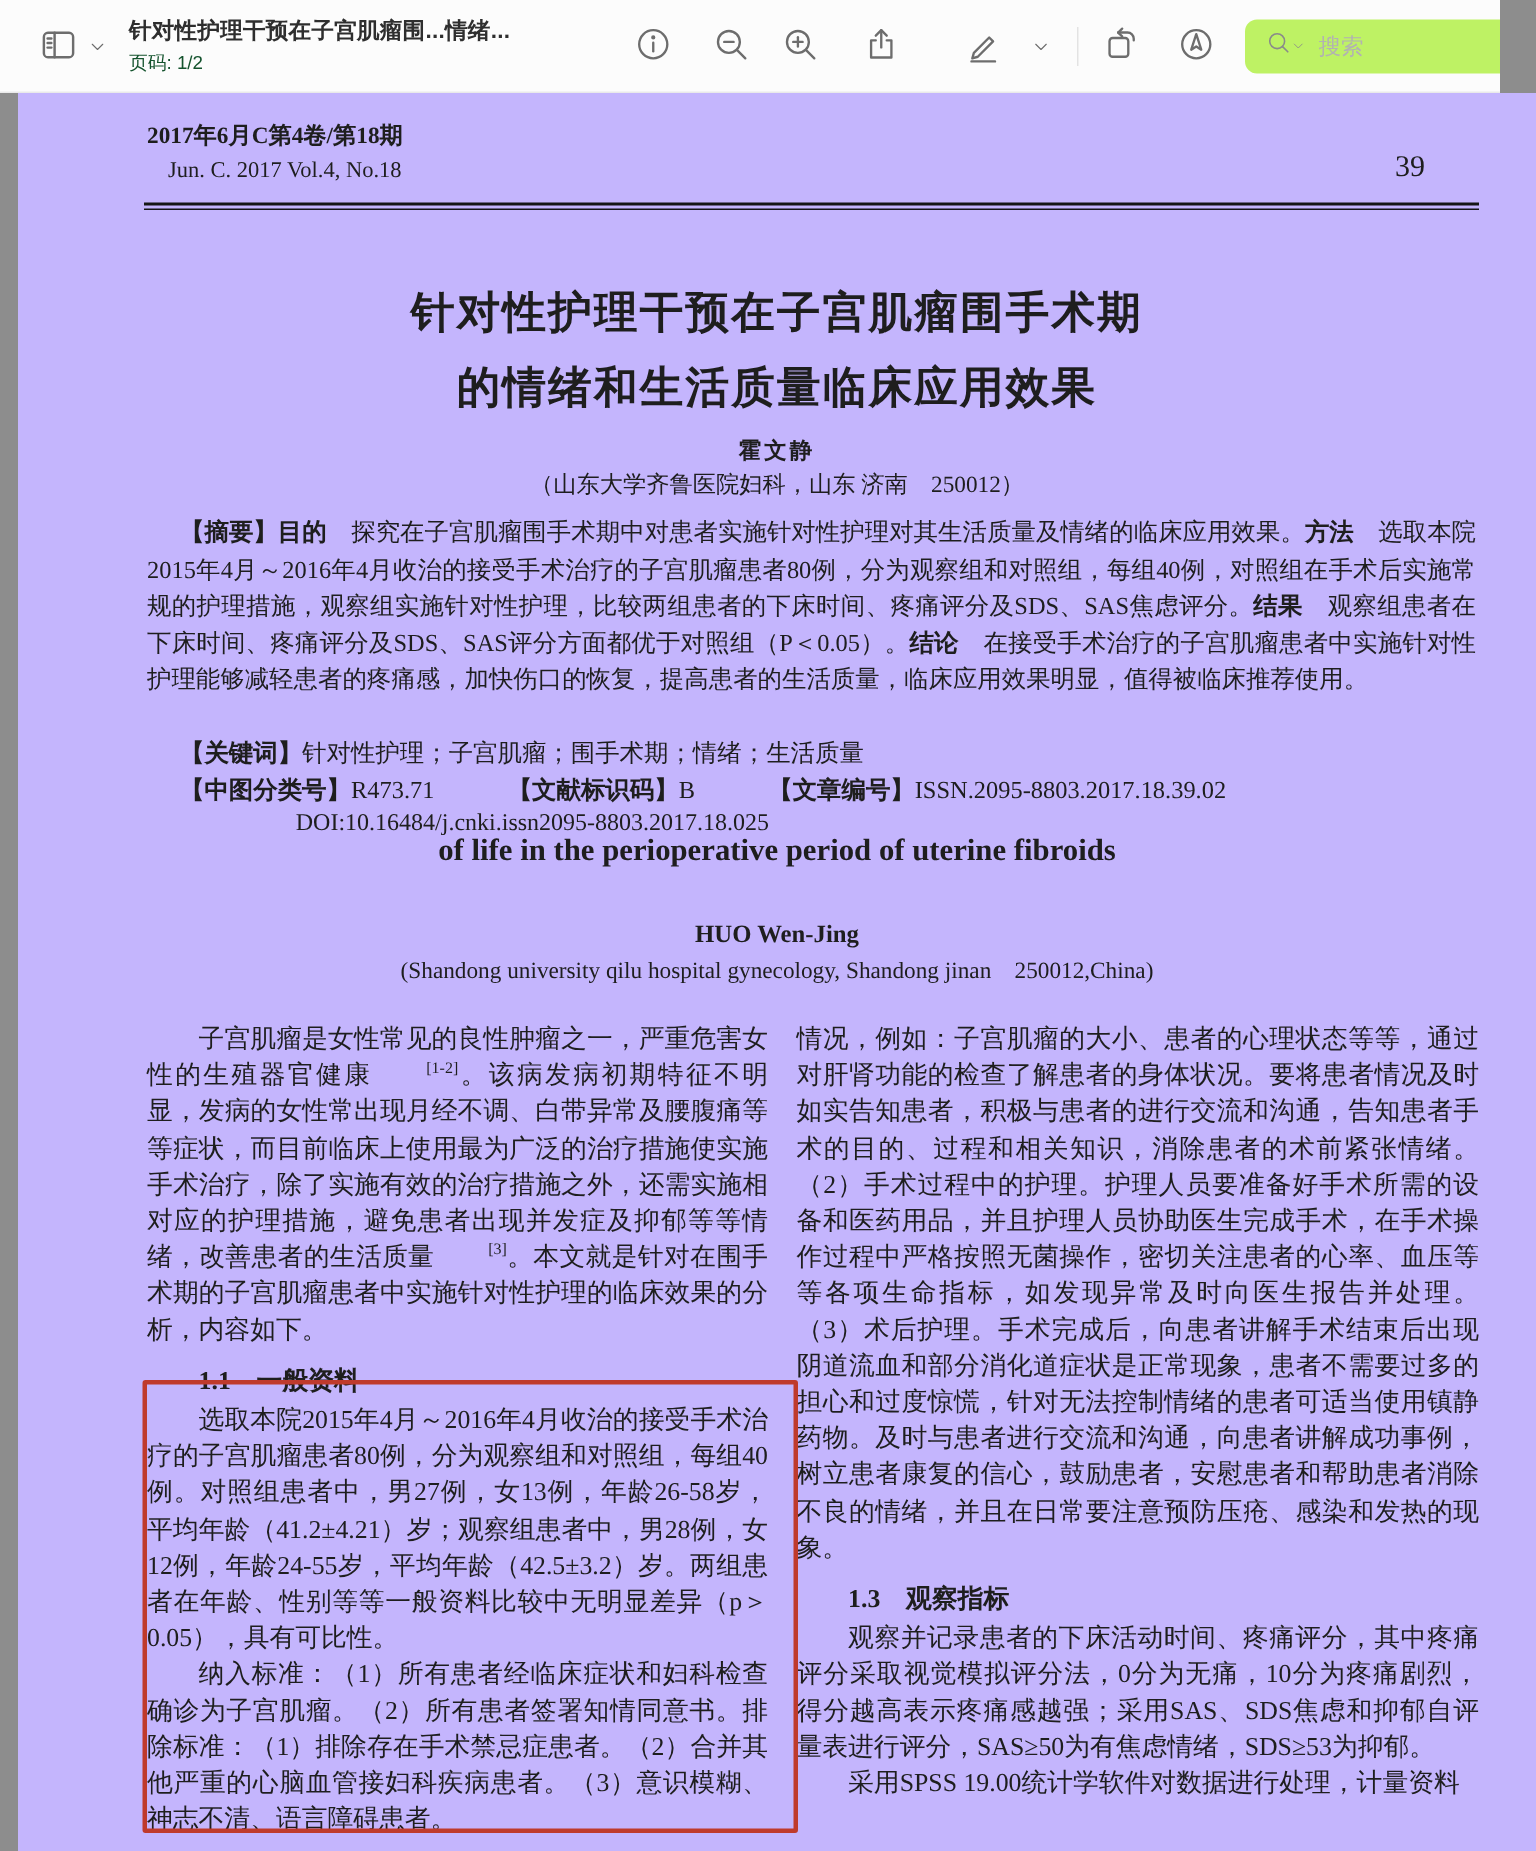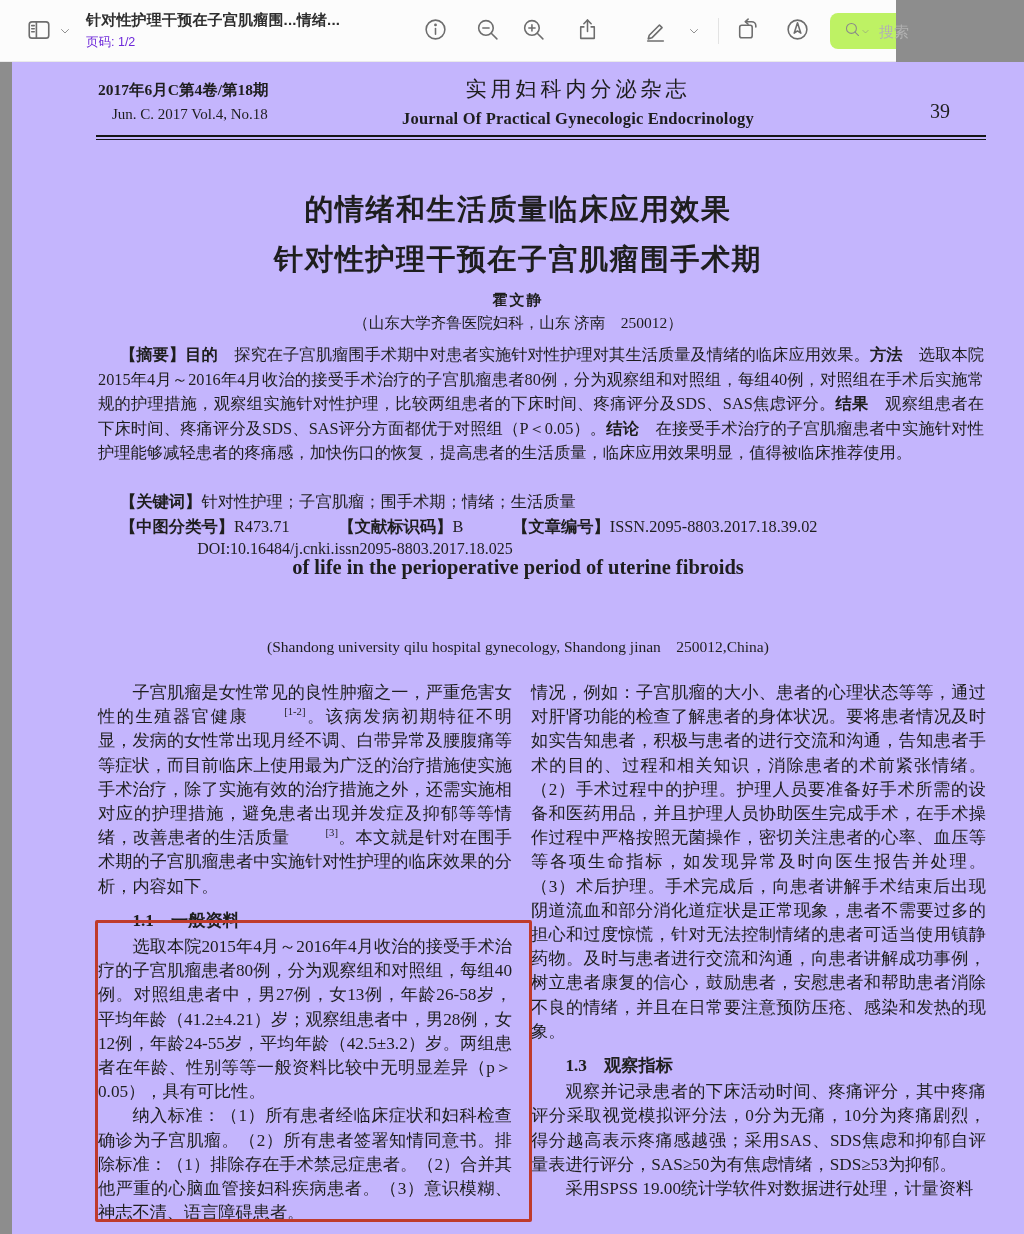--- a/index.html
+++ b/index.html
@@ -1,29 +1,29 @@
 <!DOCTYPE html>
 <html><head>
 <meta charset="utf-8">
 <style>
   * { margin:0; padding:0; box-sizing:border-box; }
   html,body { width:1024px; height:1234px; overflow:hidden; }
   body { font-family:"Liberation Sans","DejaVu Sans",sans-serif; background:#8d8d8d; }
 
   
-  .toolbar { position:absolute; left:0; top:0; width:896px; height:62px;
+  .toolbar { position:absolute; left:0; top:0; width:1000px; height:62px;
              background:#fcfcfc; border-bottom:1px solid rgba(0,0,0,.07); z-index:20; }
   .tbtn { position:absolute; top:14px; width:34px; height:34px; border:none; background:transparent;
           display:flex; align-items:center; justify-content:center; cursor:pointer; }
   .tbtn svg { stroke:#6d6d6d; fill:none; stroke-width:1.5; stroke-linecap:round; stroke-linejoin:round; }
   .tb-sidebar { left:22px; }
   .tb-sidebar-chev { left:56px; top:22px; width:18px; height:18px; }
   .tb-doc { position:absolute; left:86px; top:11px; }
   .doc-title { font-size:15px; font-weight:bold; color:#2e2e2e; letter-spacing:.2px; }
-  .doc-page { font-size:12.5px; color:#6d28d9; margin-top:4px; }
+  .doc-page { font-size:12.5px; color:#14532d; margin-top:4px; }
   .tb-info   { left:418px; }
   .tb-zoomout{ left:470px; }
   .tb-zoomin { left:516px; }
   .tb-share  { left:570px; }
   .tb-markup { left:638px; }
   .tb-mchev  { left:684px; top:22px; width:20px; height:18px; }
   .tb-divider{ position:absolute; left:718px; top:18px; width:1px; height:26px; background:#e3e3e3; }
   .tb-rotate { left:730px; }
   .tb-compass{ left:780px; }
   .searchbox { position:absolute; left:830px; top:13px; right:0; height:36px;
@@ -187,42 +187,39 @@
     </span>
     <input type="text" placeholder="搜索" style="">
   </div>
 </header>
 
 <main class="content">
   <div class="sheet">
 
     <div class="abs ph-issue-cn">2017年6月C第4卷/第18期</div>
     <div class="abs ph-issue-en">Jun. C. 2017 Vol.4, No.18</div>
-    <div class="abs ph-center">
-      <div class="journal-cn">实用妇科内分泌杂志</div>
-      <div class="journal-en">Journal Of Practical Gynecologic Endocrinology</div>
-    </div>
     <div class="abs ph-pageno">39</div>
     <div class="abs ph-rule"></div>
 
     <div class="abs title-cn">
+      <div>针对性护理干预在子宫肌瘤围手术期</div>
       <div>的情绪和生活质量临床应用效果</div>
-      <div>针对性护理干预在子宫肌瘤围手术期</div>
     </div>
     <div class="abs author-cn">霍文静</div>
     <div class="abs affil-cn">（山东大学齐鲁医院妇科，山东 济南　250012）</div>
 
     <div class="abs abstract" id="abstract"><span class="b">【摘要】目的</span><span>　探究在子宫肌瘤围手术期中对患者实施针对性护理对其生活质量及情绪的临床应用效果。</span><span class="b">方法</span><span>　选取本院2015年4月～2016年4月收治的接受手术治疗的子宫肌瘤患者80例，分为观察组和对照组，每组40例，对照组在手术后实施常规的护理措施，观察组实施针对性护理，比较两组患者的下床时间、疼痛评分及SDS、SAS焦虑评分。</span><span class="b">结果</span><span>　观察组患者在下床时间、疼痛评分及SDS、SAS评分方面都优于对照组（P＜0.05）。</span><span class="b">结论</span><span>　在接受手术治疗的子宫肌瘤患者中实施针对性护理能够减轻患者的疼痛感，加快伤口的恢复，提高患者的生活质量，临床应用效果明显，值得被临床推荐使用。</span></div>
     <div class="abs kwline" id="keywords"><span class="b">【关键词】</span><span>针对性护理；子宫肌瘤；围手术期；情绪；生活质量</span></div>
     <div class="abs clcline" id="clc"><span class="b">【中图分类号】</span><span>R473.71</span><span>　　　</span><span class="b">【文献标识码】</span><span>B</span><span>　　　</span><span class="b">【文章编号】</span><span>ISSN.2095-8803.2017.18.39.02</span></div>
     <div class="abs doiline">DOI:10.16484/j.cnki.issn2095-8803.2017.18.025</div>
 
     <div class="abs title-en">
       <div>of life in the perioperative period of uterine fibroids</div>
     </div>
+    <div class="abs author-en">HUO Wen-Jing</div>
     <div class="abs affil-en">(Shandong university qilu hospital gynecology, Shandong jinan　250012,China)</div>
 
     <div class="abs col col-left" id="col-left">
         <div class="blk-p ind"><span>子宫肌瘤是女性常见的良性肿瘤之一，严重危害女性的生殖器官健康</span><sup>[1-2]</sup><span>。该病发病初期特征不明显，发病的女性常出现月经不调、白带异常及腰腹痛等等症状，而目前临床上使用最为广泛的治疗措施使实施手术治疗，除了实施有效的治疗措施之外，还需实施相对应的护理措施，避免患者出现并发症及抑郁等等情绪，改善患者的生活质量</span><sup>[3]</sup><span>。本文就是针对在围手术期的子宫肌瘤患者中实施针对性护理的临床效果的分析，内容如下。</span></div>
         <div class="blk-h2">1.1　一般资料</div>
         <div class="blk-p ind"><span>选取本院2015年4月～2016年4月收治的接受手术治疗的子宫肌瘤患者80例，分为观察组和对照组，每组40例。对照组患者中，男27例，女13例，年龄26-58岁，平均年龄（41.2±4.21）岁；观察组患者中，男28例，女12例，年龄24-55岁，平均年龄（42.5±3.2）岁。两组患者在年龄、性别等等一般资料比较中无明显差异（p＞0.05），具有可比性。</span></div>
         <div class="blk-p ind"><span>纳入标准：（1）所有患者经临床症状和妇科检查确诊为子宫肌瘤。（2）所有患者签署知情同意书。排除标准：（1）排除存在手术禁忌症患者。（2）合并其他严重的心脑血管接妇科疾病患者。（3）意识模糊、神志不清、语言障碍患者。</span></div>
       </div>
     <div class="abs col col-right" id="col-right">
         <div class="blk-p"><span>情况，例如：子宫肌瘤的大小、患者的心理状态等等，通过对肝肾功能的检查了解患者的身体状况。要将患者情况及时如实告知患者，积极与患者的进行交流和沟通，告知患者手术的目的、过程和相关知识，消除患者的术前紧张情绪。（2）手术过程中的护理。护理人员要准备好手术所需的设备和医药用品，并且护理人员协助医生完成手术，在手术操作过程中严格按照无菌操作，密切关注患者的心率、血压等等各项生命指标，如发现异常及时向医生报告并处理。（3）术后护理。手术完成后，向患者讲解手术结束后出现阴道流血和部分消化道症状是正常现象，患者不需要过多的担心和过度惊慌，针对无法控制情绪的患者可适当使用镇静药物。及时与患者进行交流和沟通，向患者讲解成功事例，树立患者康复的信心，鼓励患者，安慰患者和帮助患者消除不良的情绪，并且在日常要注意预防压疮、感染和发热的现象。</span></div>

